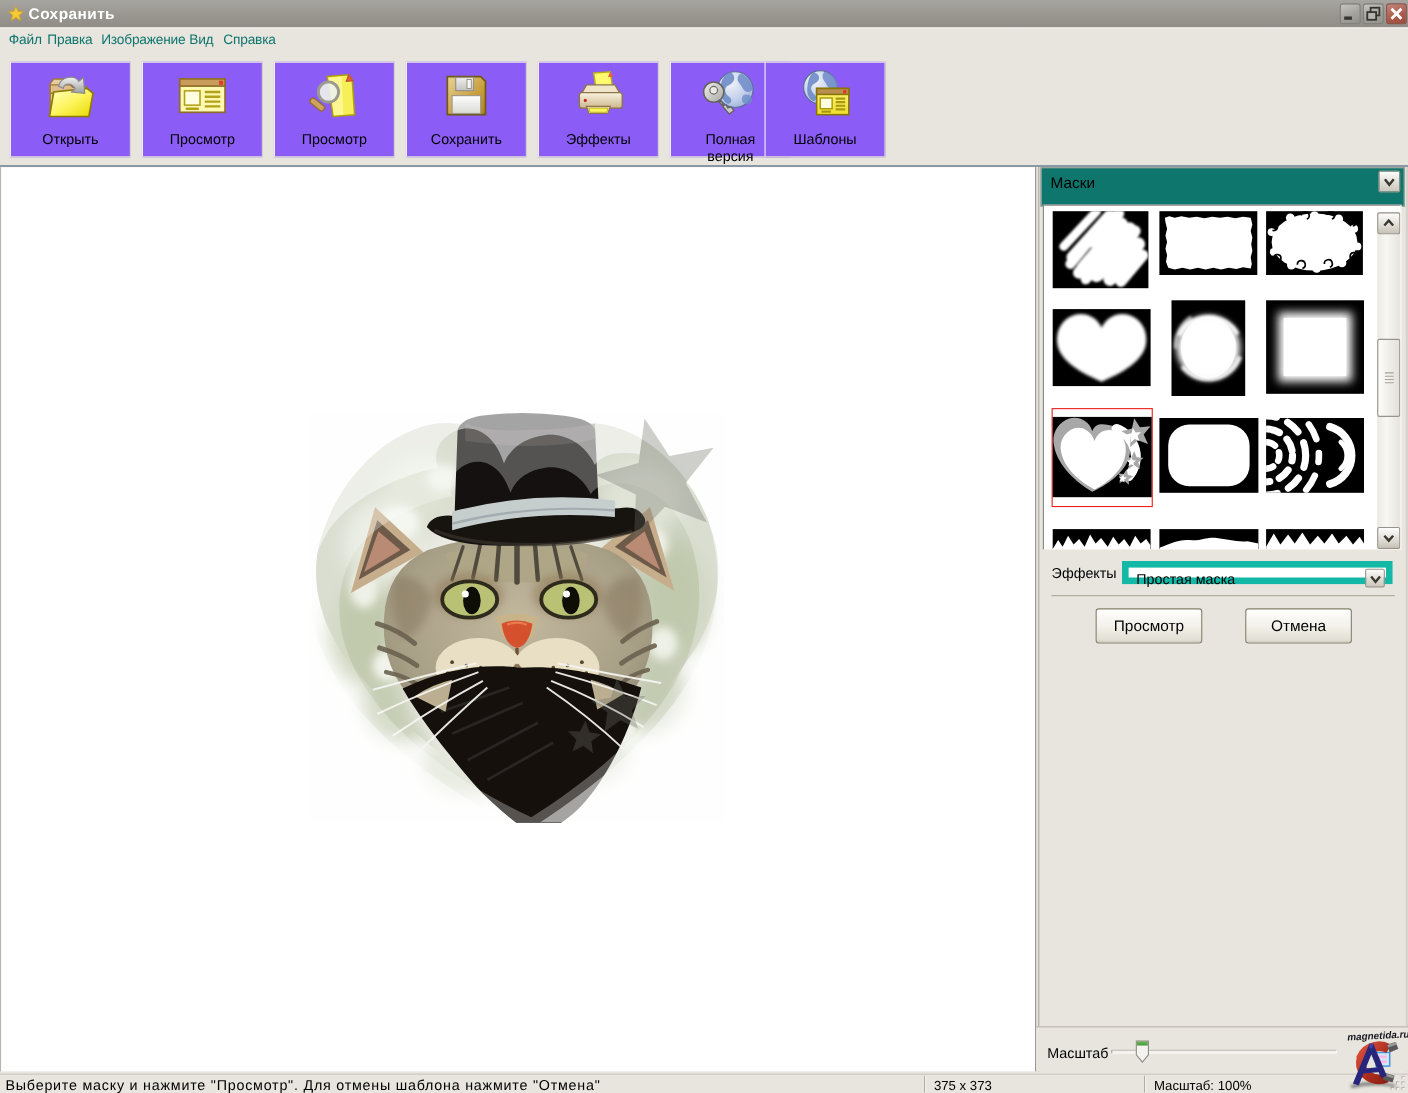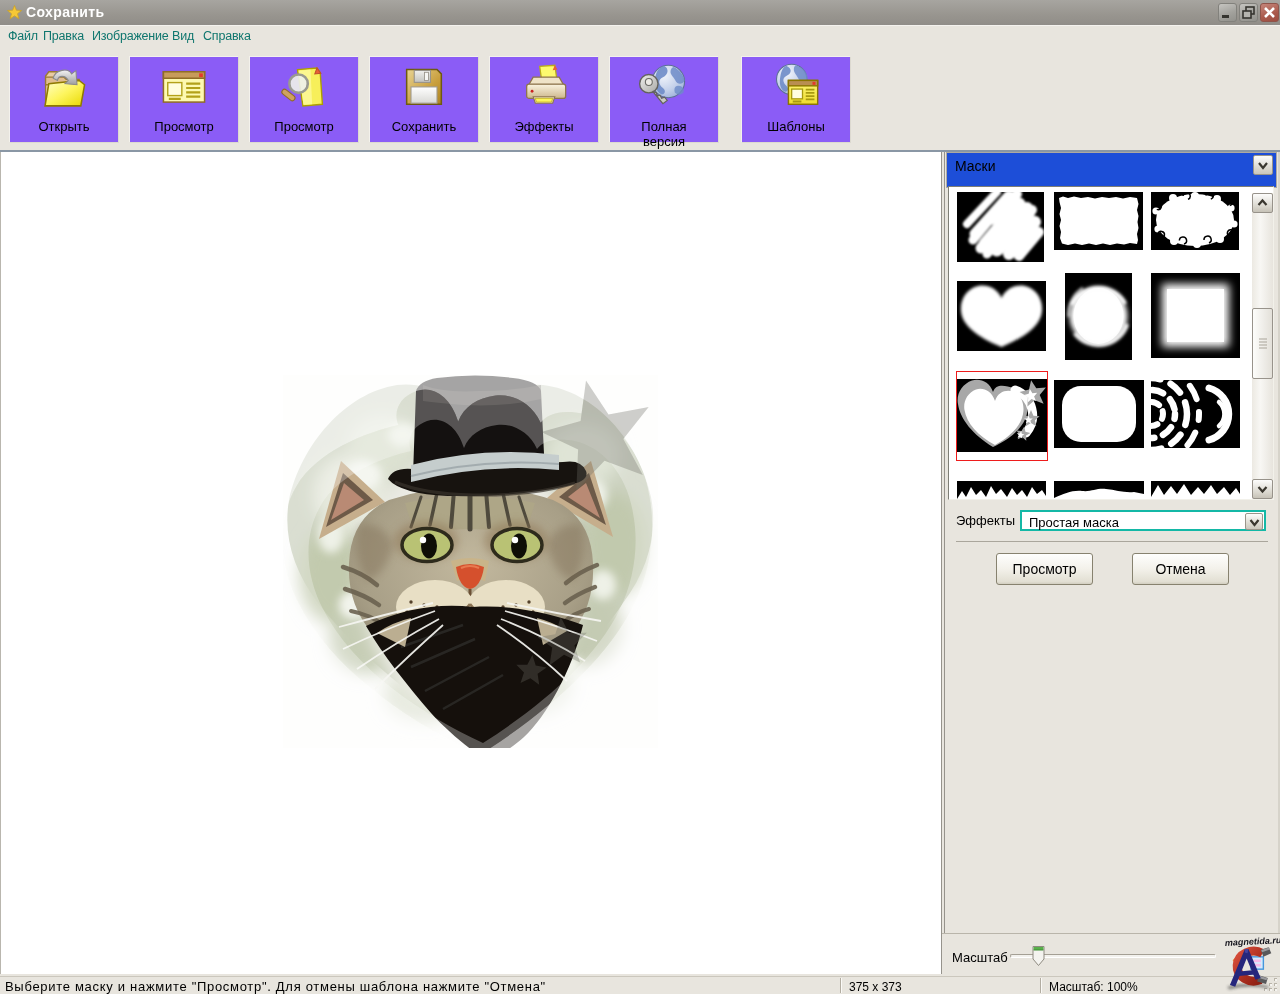--- a/index.html
+++ b/index.html
@@ -17,33 +17,33 @@
 #toolbar{left:0;top:46px;width:1280px;height:104px;background:#e8e5de}
 .tbbtn{position:absolute;top:56px;width:110px;height:87px;background:#8b5cf6;border:1px solid #f3f1ec;border-bottom-color:#dcd9d0;border-right-color:#dcd9d0}
 .tbbtn .lbl{position:absolute;left:0;right:0;top:62px;text-align:center;font-size:13px;color:#000;line-height:15px}
 .tbbtn svg{position:absolute;left:50%;transform:translateX(-50%);top:6px;width:52px;height:50px}
 
 #clienttop{left:0;top:150px;width:1280px;height:2px;background:#8a97a5}
 #canvas{left:0;top:152px;width:941px;height:822px;background:#fff;border-left:1px solid #b9b6ae}
 #divider{left:941px;top:152px;width:4px;height:822px;background:#e8e5de;border-left:1px solid #96938c;border-right:1px solid #96938c}
 #panel{left:945px;top:152px;width:335px;height:822px;background:#e8e5de;border-right:2px solid #d6d3ca}
 
-#combo1{left:946px;top:152px;width:331px;height:36px;background:#1d4ed8;border:1px solid #aeaaa1}
+#combo1{left:946px;top:152px;width:331px;height:36px;background:#0f766e;border:1px solid #aeaaa1}
 #combo1 .t{position:absolute;left:8px;top:5px;font-size:14px}
 .dropbtn{position:absolute;border:1px solid #9a958a;border-radius:2px;background:linear-gradient(#fdfdfc,#dedbd2 60%,#cbc7bc)}
 
 #listbox{left:948px;top:186px;width:326px;height:314px;background:#fff;border-top:1px solid #7e7e76;border-left:1px solid #7e7e76;border-bottom:1px solid #f2f1ea;border-right:1px solid #f2f1ea;overflow:hidden}
 .thumb{position:absolute;background:#000}
 
 #sbar{position:absolute;left:303px;top:6px;width:21px;height:306px;background:linear-gradient(90deg,#ece9e2,#f8f7f4 40%,#e7e4dd)}
 .sbtn{position:absolute;left:0px;width:21px;height:20px;background:linear-gradient(#fdfdfc,#d9d6cd 70%,#c6c2b7);border:1px solid #97928a;border-radius:2px}
 #sthumb{position:absolute;left:0px;top:115px;width:21px;height:71px;background:linear-gradient(90deg,#fdfdfb,#e3e0d9);border:1px solid #98938b;border-radius:2px}
 
 #efflabel{left:956px;top:513px;font-size:13px}
-#combo2{left:1020px;top:510px;width:246px;height:21px;background:#fff;border:2px solid #14b8a6}
+#combo2{left:1020px;top:510px;width:246px;height:21px;background:#fff;border:6px solid #14b8a6}
 #combo2 .t{position:absolute;left:7px;top:3px;font-size:13px}
 #sep1{left:956px;top:541px;width:312px;height:1px;background:#aaa69c}
 .pbtn{position:absolute;top:553px;width:97px;height:32px;border:1px solid #87826f;border-radius:3px;background:linear-gradient(#fefefd,#f3f1ea 50%,#e2dfd3 92%,#d2cec0);font-size:14px;text-align:center;line-height:30px;color:#000}
 
 #zoomstrip{left:942px;top:933px;width:338px;height:41px;background:#e8e5de;border-top:1px solid #b9b5aa}
 #zoomlabel{left:952px;top:950px;font-size:13px}
 #slidergroove{left:1010px;top:954px;width:206px;height:4px;background:#f2f1ed;border:1px solid #a49f94;border-bottom-color:#fff;border-right-color:#fff;border-radius:2px}
 
 #statusbar{left:0;top:976px;width:1280px;height:18px;background:#e8e5de;border-top:1px solid #cbc7bd}
 .stsep{position:absolute;top:978px;width:2px;height:15px;border-left:1px solid #b2ada2;border-right:1px solid #fbfaf7}
@@ -183,21 +183,21 @@
         </radialGradient>
 <linearGradient id="gkey" x1="0" y1="0" x2="1" y2="1">
           <stop offset="0" stop-color="#f0f0ee"></stop>
           <stop offset="1" stop-color="#a8a8a4"></stop>
         </linearGradient>
       </defs>
 </svg>
 <div class="lbl">Полная<br>версия</div>
   </div>
 
-<div class="tbbtn" style="left:741px">
+<div class="tbbtn" style="left:695px">
 <svg width="48" height="46" viewBox="0 0 48 46">
 <circle cx="20" cy="15" r="14" fill="url(#gglobe)" stroke="#5d6f96" stroke-width="1"></circle>
 <path d="M15 2.5 C21 5 20 10 15 12 C11 14 12 18 15 21 C18 23.5 17 26 14 26.5 C9 24 8.5 18 9.5 12.5 C10.5 7 12 4 15 2.5 Z" fill="#6e8cc8" opacity=".9"></path>
 <path d="M24 2 C30 4 34 8 35 14 C33 18 28 18 26 14 C24 10 22 9 22 6 C22 3.5 23 2.5 24 2 Z" fill="#6e8cc8" opacity=".85"></path>
 <rect x="17" y="16" width="27" height="22" fill="url(#gform)" stroke="#8a7500" stroke-width="1.3"></rect>
 <rect x="17" y="16" width="27" height="5" fill="#b98e52" stroke="#8a7500" stroke-width="1.3"></rect>
 <rect x="39.2" y="17.3" width="2.8" height="2.8" fill="#e23a2a"></rect>
 <rect x="20" y="24" width="10" height="9" fill="#fffde0" stroke="#a89a10" stroke-width="1.2"></rect>
 <g stroke="#a89a10" stroke-width="1.8">
         <path d="M33 24.5 h8 M33 27.5 h8 M33 30.5 h8 M33 33.5 h8 M21 35.5 h8"></path>

